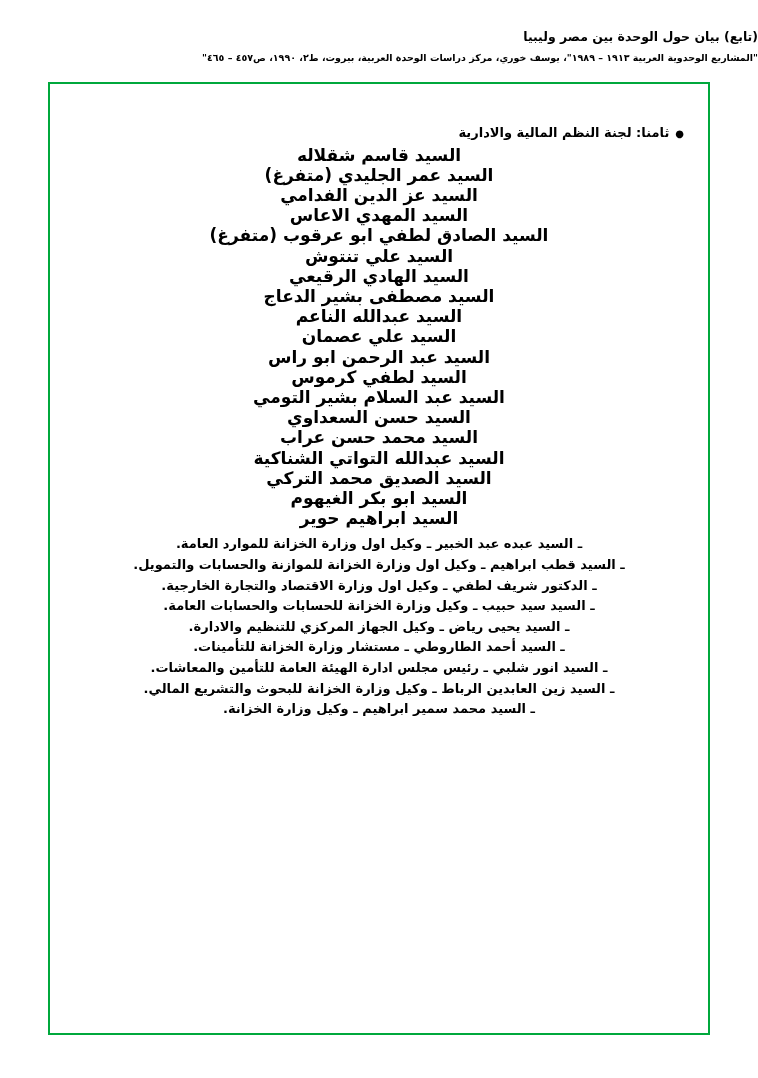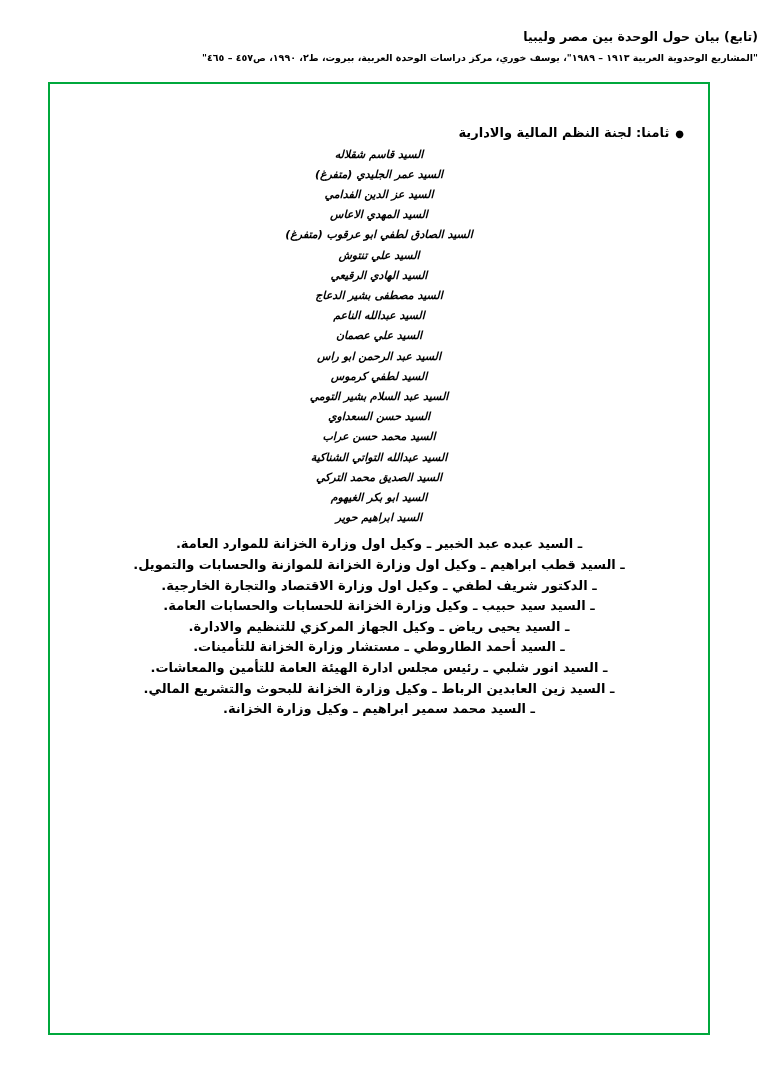--- a/index.html
+++ b/index.html
@@ -82,26 +82,25 @@
     vertical-align: middle;
     margin-left: 6px;
   }
 
   .name-list {
     list-style: none;
     margin: 0;
     padding: 0;
   }
   .name-list li {
-    font-size: 11px;
+    font-size: 17px;
     font-weight: bold;
     line-height: 20.2px;
     text-align: center;
     white-space: nowrap;
-    font-style: italic;
   }
 
   .detail-list {
     list-style: none;
     margin: 6px 0 0 0;
     padding: 0;
   }
   .detail-list li {
     font-size: 13px;
     font-weight: bold;

